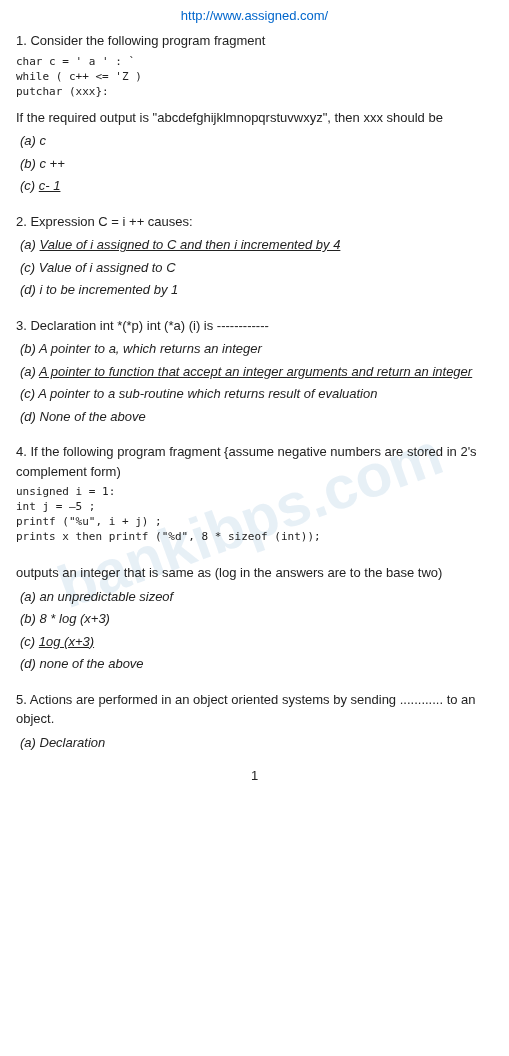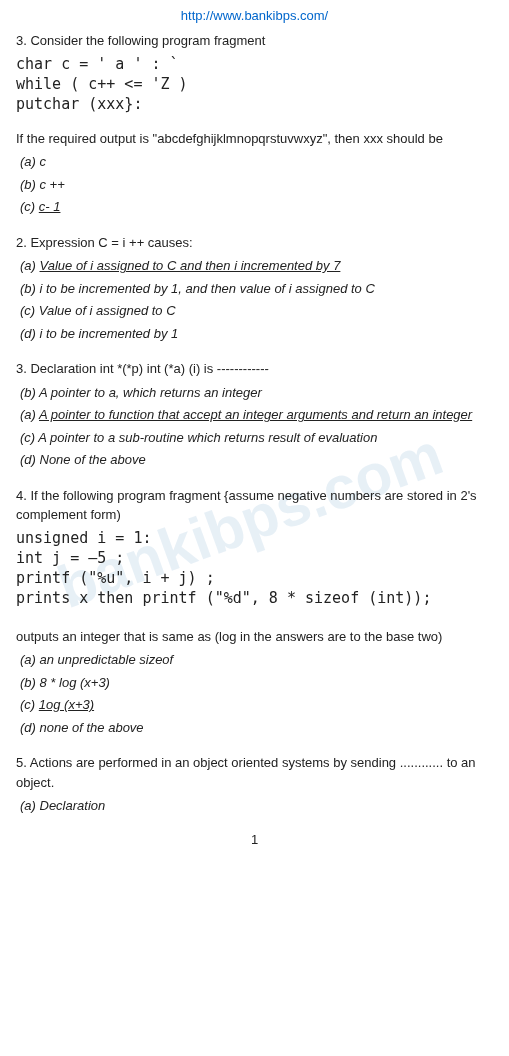--- a/index.html
+++ b/index.html
@@ -26,21 +26,21 @@
     .question-block {
       margin-bottom: 16px;
     }
     .question-title {
       font-size: 13px;
       margin-bottom: 4px;
       line-height: 1.5;
     }
     .code-line {
       font-family: monospace;
-      font-size: 15px;
+      font-size: 11px;
       margin: 2px 0;
     }
     .option {
       font-size: 13px;
       margin: 3px 0 3px 4px;
       line-height: 1.5;
       font-style: italic;
     }
     .underline {
       text-decoration: underline;
@@ -74,42 +74,41 @@
       font-size: 13px;
     }
   </style>
 </head>
 <body>
 
 <div class="watermark">bankibps.com</div>
 
 <div class="content">
   <div class="header-link">
-    <span>http://www.bankibps.com/</span>
+    <span>http://www.assigned.com/</span>
   </div>
 
   <div class="question-block">
-    <div class="question-title">3. Consider the following program fragment</div>
+    <div class="question-title">1. Consider the following program fragment</div>
     <div class="code-line">char c = ' a ' : `</div>
     <div class="code-line">while ( c++ &lt;= 'Z )</div>
     <div class="code-line">putchar (xxx}:</div>
-    <div class="question-title" style="margin-top:16px;">If  the  required  output  is  "abcdefghijklmnopqrstuvwxyz",  then  xxx  should be</div>
+    <div class="question-title" style="margin-top:10px;">If  the  required  output  is  "abcdefghijklmnopqrstuvwxyz",  then  xxx  should be</div>
     <div class="option">(a) c</div>
     <div class="option">(b) c ++</div>
     <div class="option">
       (c) <span class="underline">c- 1</span>
     </div>
   </div>
 
   <div class="question-block">
     <div class="question-title">2. Expression C = i ++ causes:</div>
     <div class="option">
-      (a) <span class="underline">Value of i assigned to C and then i incremented by 7</span>
+      (a) <span class="underline">Value of i assigned to C and then i incremented by 4</span>
     </div>
-    <div class="option">(b) i to be incremented by 1, and then value of i assigned to C</div>
     <div class="option">(c) Value of i assigned to C</div>
     <div class="option">(d) i to be incremented by 1</div>
   </div>
 
   <div class="question-block">
     <div class="question-title">3. Declaration int *(*p) int (*a) (i) is  ------------</div>
     <div class="option">(b)  A pointer to a, which returns an integer</div>
     <div class="option">
       (a) <span class="underline">A pointer to function that accept an integer arguments and return an integer</span>
     </div>

